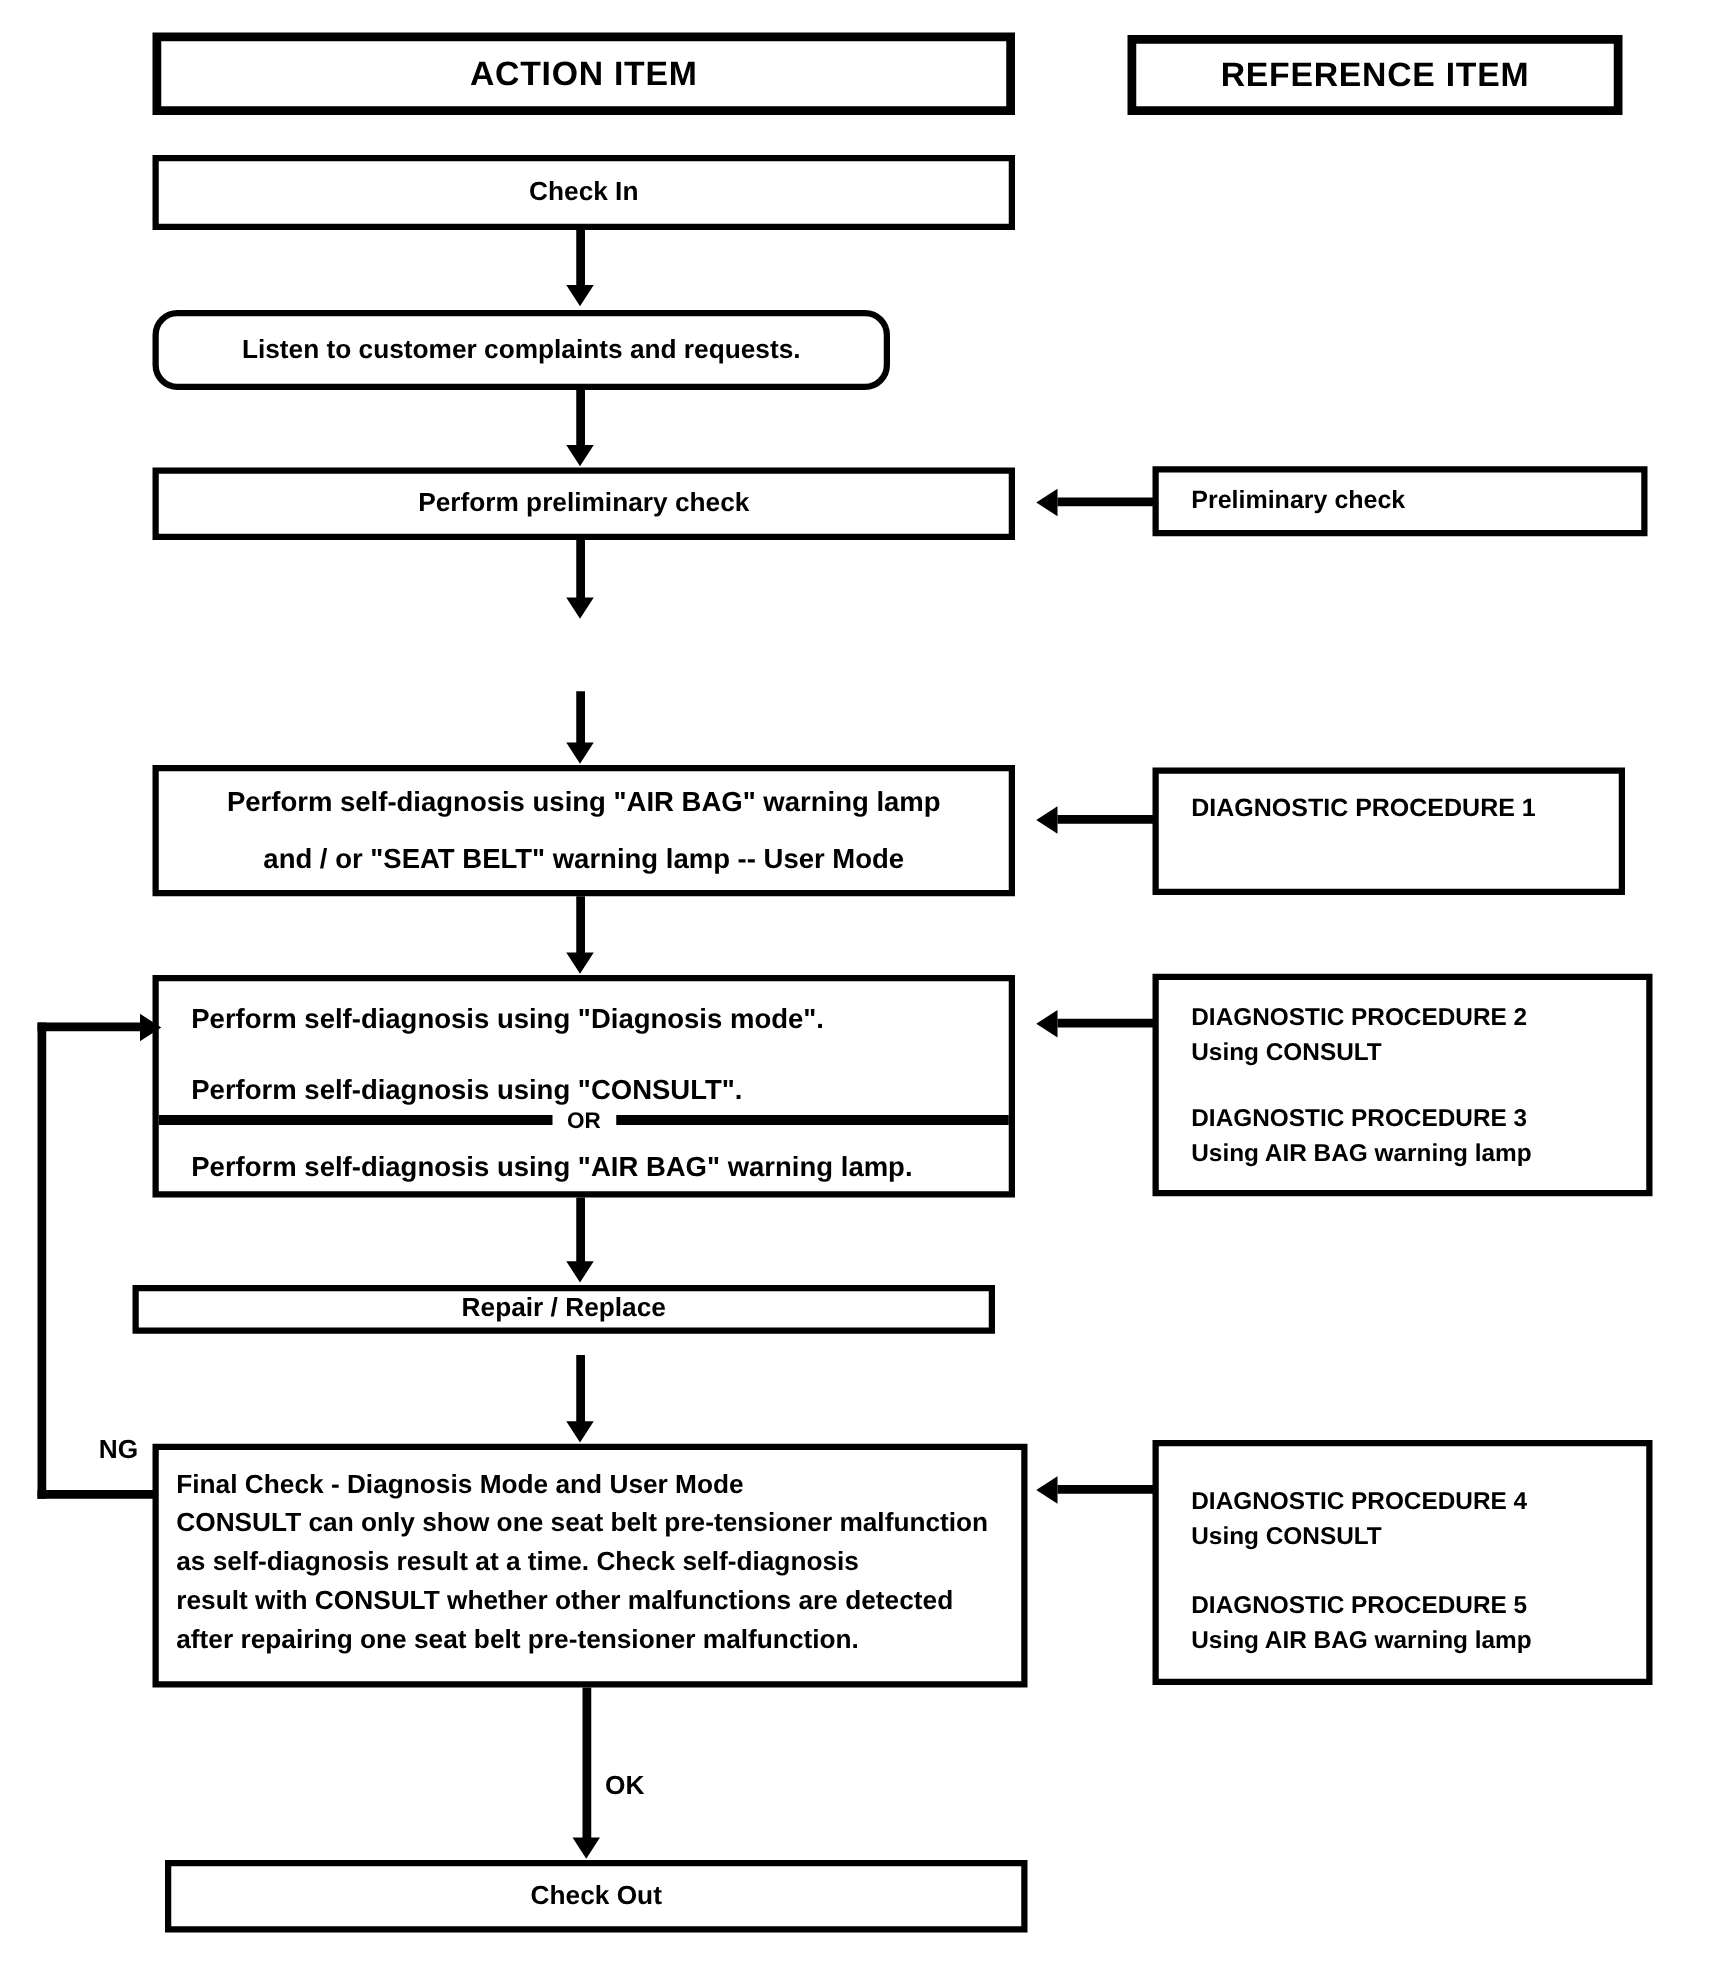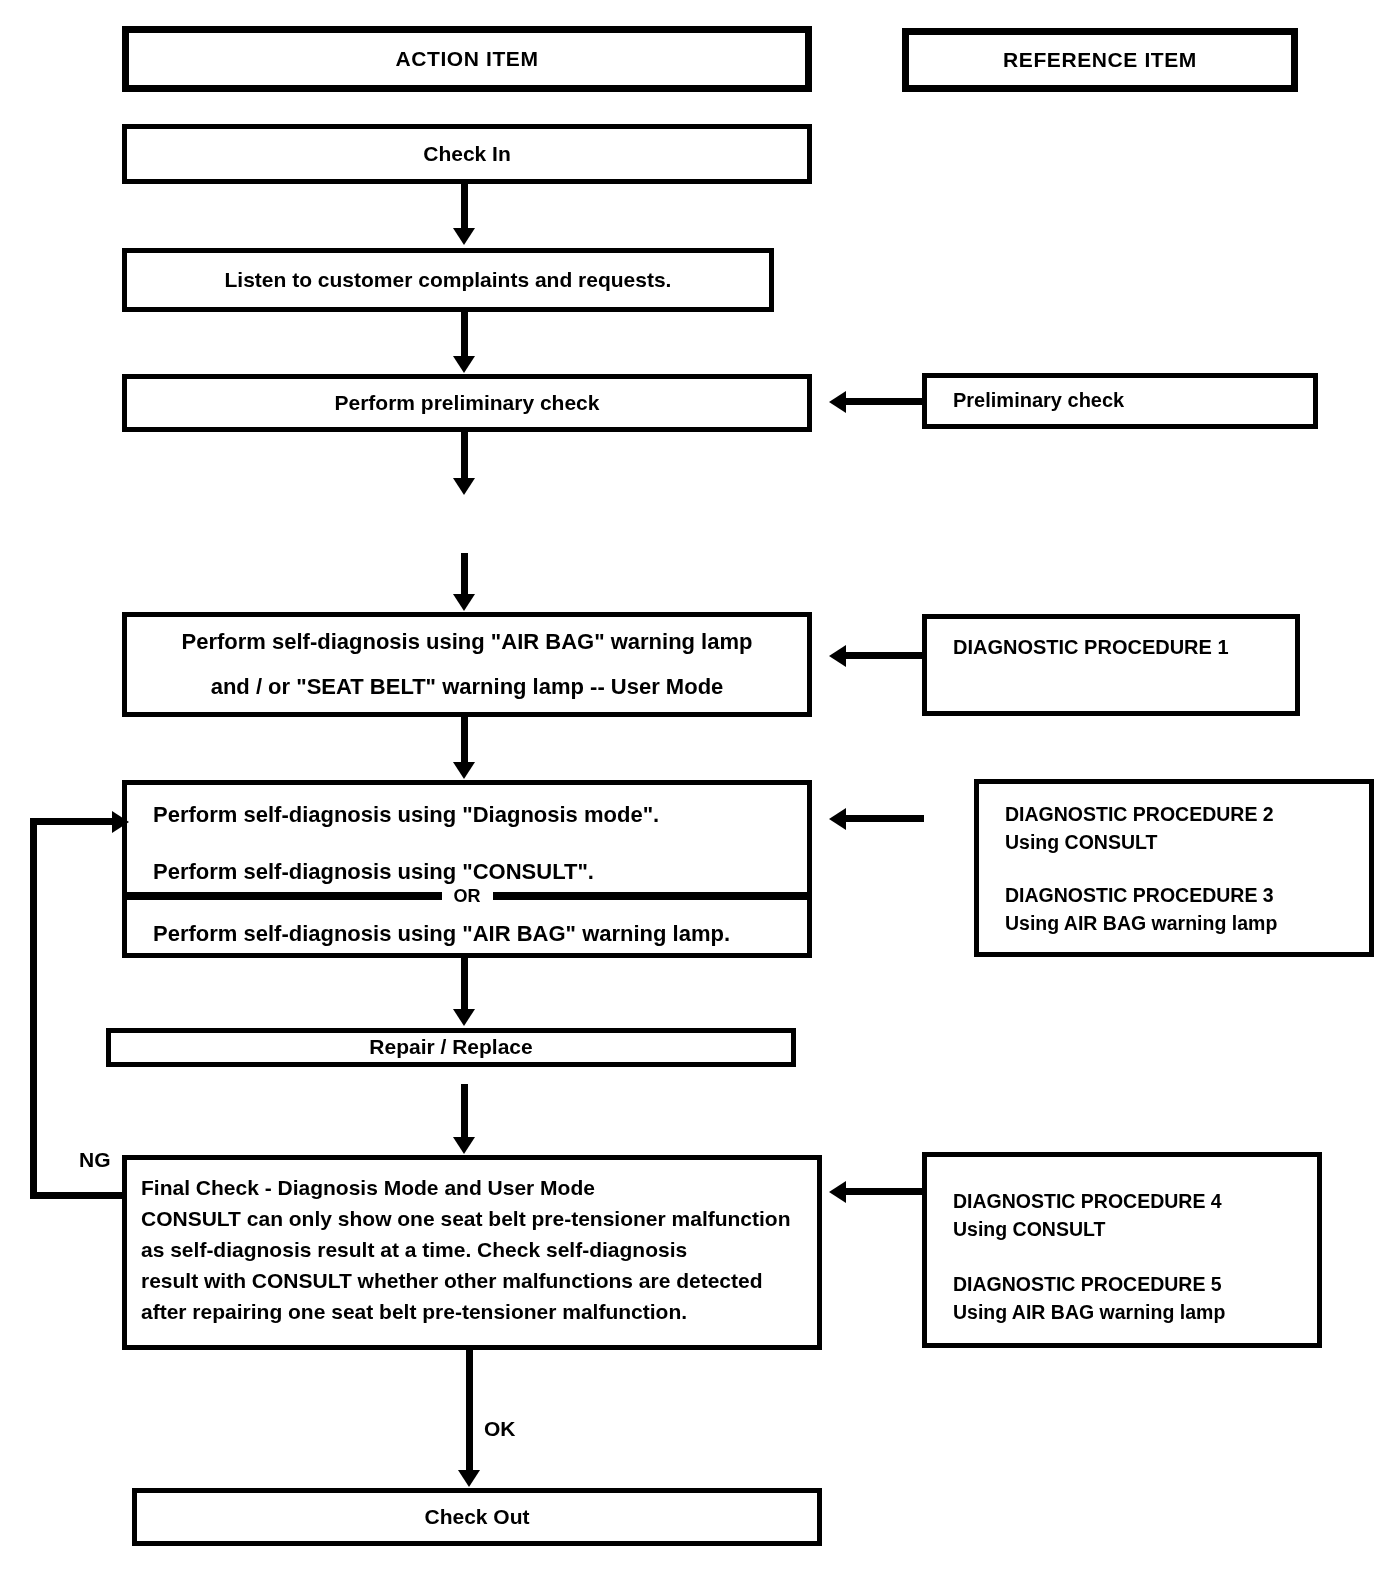--- a/index.html
+++ b/index.html
@@ -25,21 +25,21 @@
     display: flex;
     flex-direction: column;
     justify-content: center;
     color: #000000;
     font-weight: bold;
     line-height: 1.28;
   }
   .box.center { align-items: center; text-align: center; }
   .box.left   { align-items: flex-start; text-align: left; }
 
-  .hdr { font-size: 21px; letter-spacing: 0.6px; }
+  .hdr { font-size: 27px; letter-spacing: 0.6px; }
   .act { font-size: 21px; }
   .act-lg { font-size: 22px; }
   .ref { font-size: 20px; }
   .ref-sm { font-size: 19.5px; }
 
   .line-pad { padding-left: 26px; }
 
   
   .vline {
     position: absolute;
@@ -115,21 +115,21 @@
   </div>
 
   <div class="box center hdr" style="left:902px; top:28px; width:396px; height:64px; border-width:7px;">
     <span>REFERENCE  ITEM</span>
   </div>
 
   <div class="box center act" style="left:122px; top:124px; width:690px; height:60px;">
     <span>Check In</span>
   </div>
 
-  <div class="box center act" style="left:122px; top:248px; width:652px; height:64px;">
+  <div class="box center act" style="left:122px; top:248px; width:590px; height:64px;border-radius:20px;">
     <span>Listen to customer complaints and requests.</span>
   </div>
 
   <div class="box center act" style="left:122px; top:374px; width:690px; height:58px;">
     <span>Perform preliminary check</span>
   </div>
 
 
   <div class="box center act-lg" style="left:122px; top:612px; width:690px; height:105px;">
     <span class="stack-line">Perform self-diagnosis using   "AIR BAG" warning lamp</span>
@@ -168,21 +168,21 @@
   </div>
 
   <div class="box left ref" style="left:922px; top:373px; width:396px; height:56px; padding-left:26px;">
     <span>Preliminary check</span>
   </div>
 
   <div class="box left ref" style="left:922px; top:614px; width:378px; height:102px; justify-content:flex-start; padding:16px 0 0 26px;">
     <span>DIAGNOSTIC PROCEDURE 1</span>
   </div>
 
-  <div class="box left ref-sm" style="left:974px; top:779px; width:400px; height:178px; justify-content:flex-start; padding:18px 0 0 26px;">
+  <div class="box left ref-sm" style="left:922px; top:779px; width:400px; height:178px; justify-content:flex-start; padding:18px 0 0 26px;">
     <span class="stack-line">DIAGNOSTIC PROCEDURE  2</span>
     <span class="stack-line" style="margin-top:3px">Using CONSULT</span>
     <span style="height:28px"></span>
     <span class="stack-line">DIAGNOSTIC PROCEDURE  3</span>
     <span class="stack-line" style="margin-top:3px">Using AIR BAG warning lamp</span>
   </div>
 
   <div class="box left ref-sm" style="left:922px; top:1152px; width:400px; height:196px; justify-content:flex-start; padding:32px 0 0 26px;">
     <span class="stack-line">DIAGNOSTIC PROCEDURE  4</span>
     <span class="stack-line" style="margin-top:3px">Using CONSULT</span>

